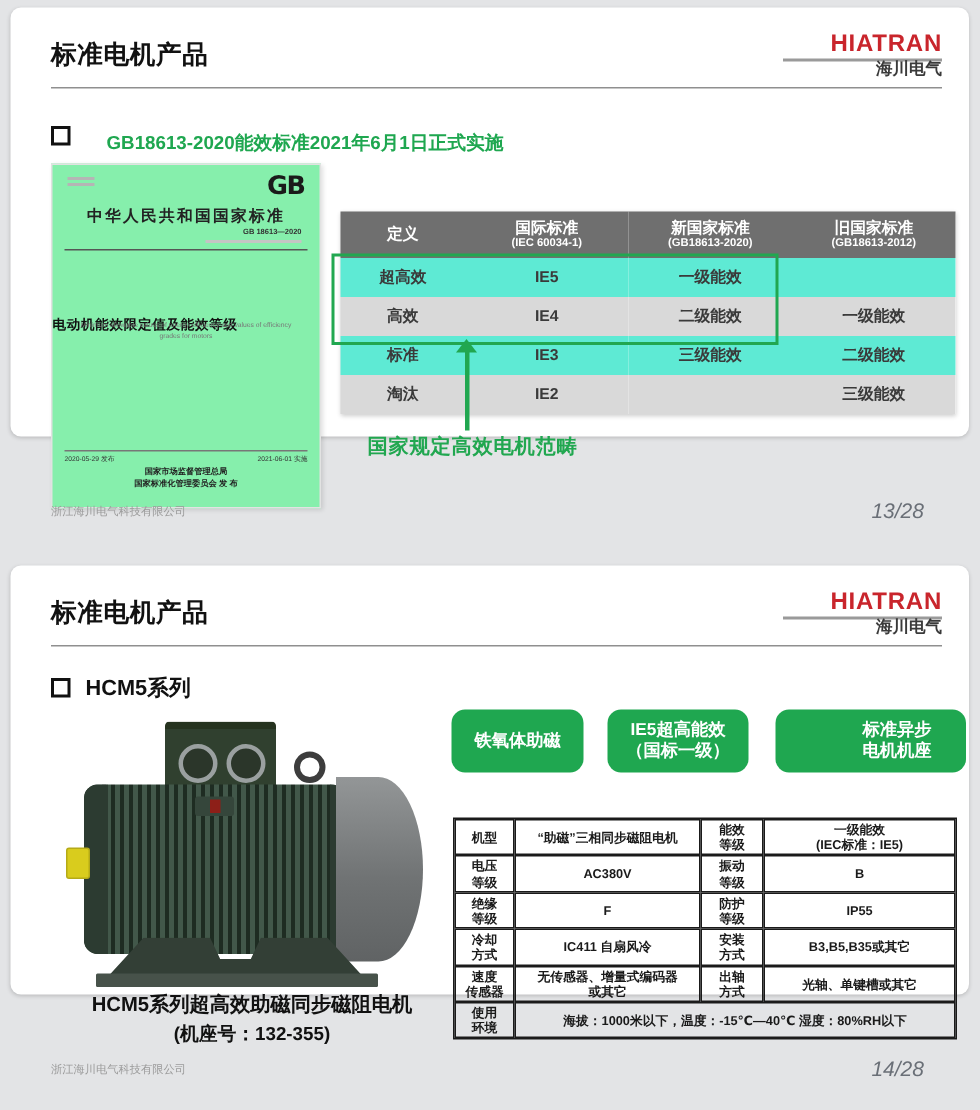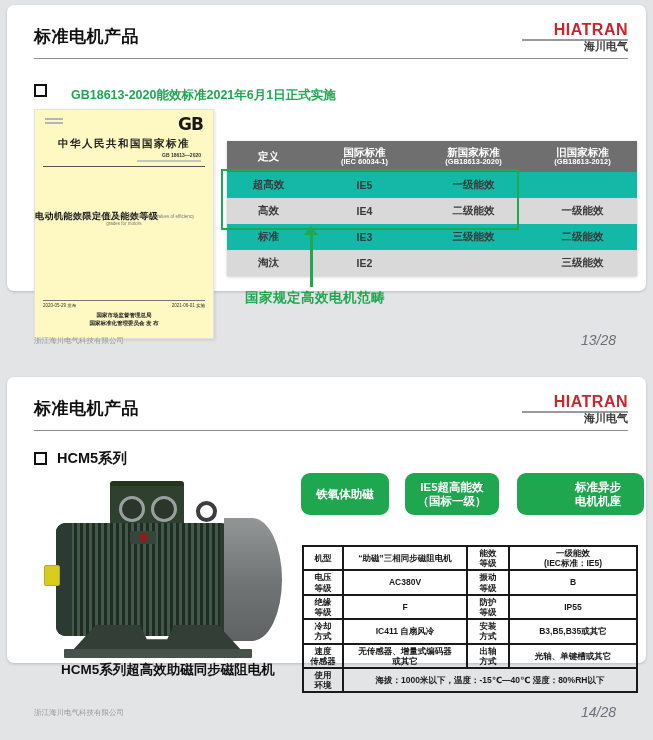--- a/index.html
+++ b/index.html
@@ -49,21 +49,21 @@
   }
   .footer-page{
     position:absolute;right:30px;top:327px;
     font-size:14px;color:#6a6f77;font-style:italic;
   }
   .preline{white-space:pre-line;}
 
   
   .cert{
     position:absolute;left:27px;top:104px;width:178px;height:228px;
-    background:#fef9c3;border:1px solid #e2e2e2;
+    background:#86efac;border:1px solid #e2e2e2;
     box-shadow:1px 1px 3px rgba(0,0,0,.12);
   }
   .cert-ics{position:absolute;left:10px;top:8px;}
   .cert-ics div{height:2px;width:18px;background:#b5b5b5;margin-bottom:2px;}
   .cert-gb{
     position:absolute;right:10px;top:4px;
     font-family:"DejaVu Sans",sans-serif;font-weight:bold;
     font-size:17px;color:#1a1a1a;letter-spacing:-1px;
   }
   .cert-national{
@@ -105,21 +105,21 @@
   .eff-th{
     background:#6f6f6f;color:#fff;height:31px;
     display:flex;flex-direction:column;align-items:center;justify-content:center;
     font-weight:bold;line-height:1.1;
   }
   .eff-th .sub{font-size:7.5px;font-weight:bold;}
   .eff-td{
     height:26px;display:flex;align-items:center;justify-content:center;
     color:#3a3a3a;font-weight:bold;
   }
-  .r-light{background:#14b8a6;}
+  .r-light{background:#5eead4;}
   .r-dark{background:#d9d9d9;}
 
   .green-box{
     position:absolute;left:214px;top:164px;width:294px;height:57px;
     border:2.5px solid #21a750;pointer-events:none;
   }
   .green-arrow-line{
     position:absolute;left:303px;top:226px;width:2.5px;height:56px;
     background:#21a750;
   }
@@ -380,17 +380,18 @@
 方式</div>
     <div class="spec-cell preline">光轴、单键槽或其它</div>
 
     <div class="spec-cell preline">使用
 环境</div>
     <div class="spec-cell span3">海拔：1000米以下，温度：-15℃—40℃ 湿度：80%RH以下</div>
   </div>
 
   <div class="motor-caption">
     <div class="l1">HCM5系列超高效助磁同步磁阻电机</div>
+    <div class="l2">(机座号：132-355)</div>
   </div>
 
   <div class="footer-company">浙江海川电气科技有限公司</div>
   <div class="footer-page">14/28</div>
 </div>
 
 </body></html>

